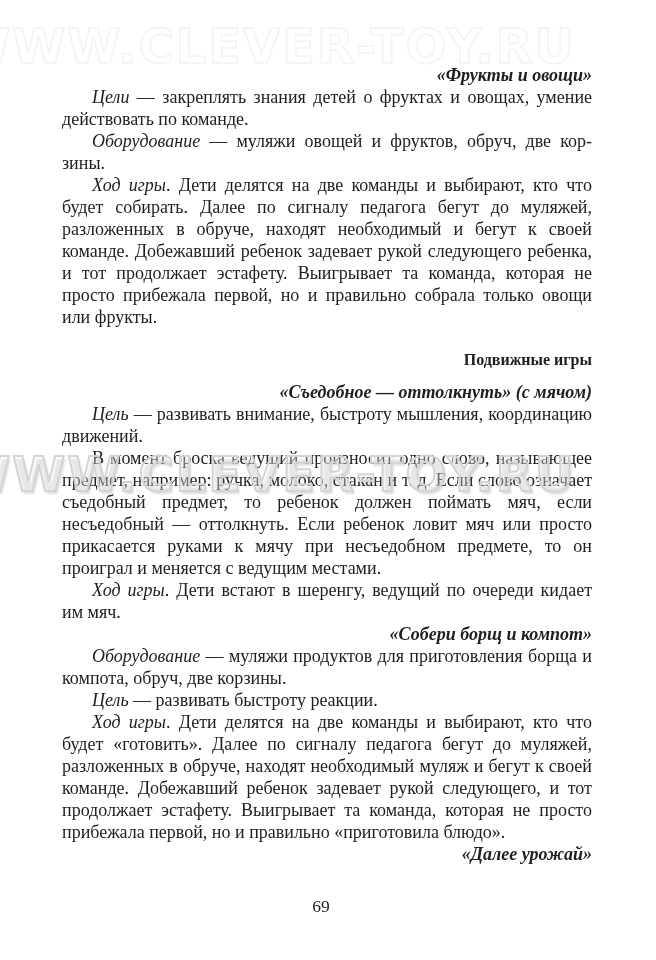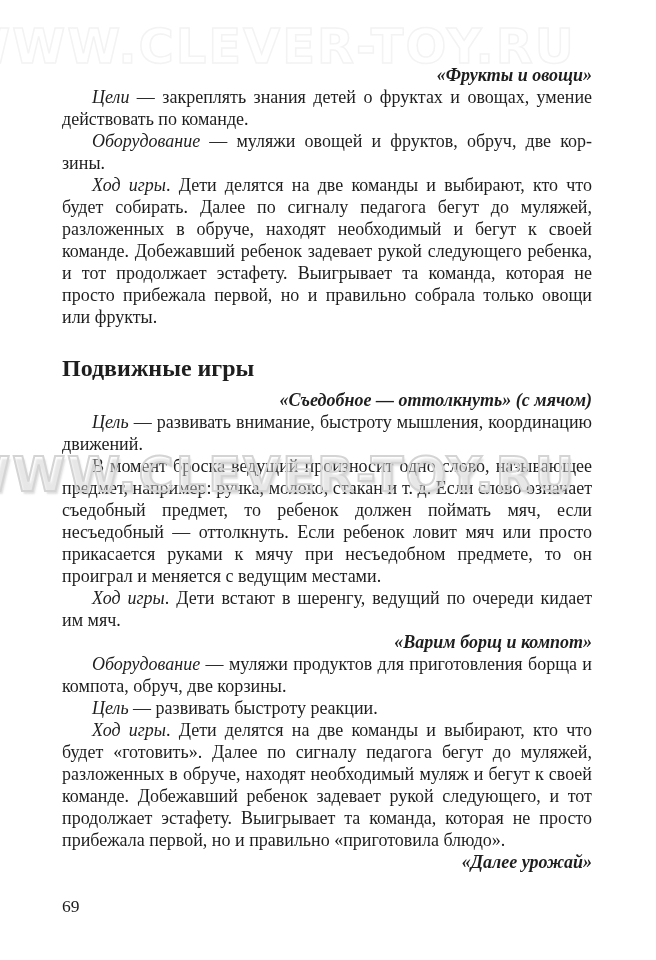--- a/index.html
+++ b/index.html
@@ -33,33 +33,33 @@
     text-indent: 30px;
   }
   .para i { font-style: italic; }
   .game-title {
     text-indent: 30px;
     font-weight: bold;
     font-style: italic;
     text-align: right;
   }
   .section-heading {
-    margin: 28px 0 9px 0;
-    text-align: left;
+    margin: 20px 0 9px 0;
+    text-align: right;
     font-weight: bold;
-    font-size: 24px;
+    font-size: 16px;
     line-height: 24px;
     font-style: normal;
   }
   .page-number {
     position: absolute;
     top: 896px;
     left: 62px;
     width: 518px;
-    text-align: left;
+    text-align: center;
     font-size: 17.5px;
     color: var(--ink);
   }
   .watermark {
     position: absolute;
     left: 50%;
     transform: translateX(-50%);
     white-space: nowrap;
     font-family: "DejaVu Sans", sans-serif;
     font-weight: 700;
@@ -91,21 +91,21 @@
   <div class="content">
       <p class="game-title">«Фрукты и овощи»</p>
       <p class="para"><i>Цели</i> — закреплять знания детей о фруктах и овощах, уме­ние действовать по команде.</p>
       <p class="para"><i>Оборудование</i> — муляжи овощей и фруктов, обруч, две кор­зины.</p>
       <p class="para"><i>Ход игры</i>. Дети делятся на две команды и выбирают, кто что будет собирать. Далее по сигналу педагога бегут до муляжей, разложенных в обруче, находят необходимый и бегут к сво­ей команде. Добежавший ребенок задевает рукой следующего ребенка, и тот продолжает эстафету. Выигрывает та команда, которая не просто прибежала первой, но и правильно собрала только овощи или фрукты.</p>
       <h2 class="section-heading">Подвижные игры</h2>
       <p class="game-title">«Съедобное — оттолкнуть» (с мячом)</p>
       <p class="para"><i>Цель</i> — развивать внимание, быстроту мышления, коорди­нацию движений.</p>
       <p class="para">В момент броска ведущий произносит одно слово, назы­вающее предмет, например: ручка, молоко, стакан и т. д. Если слово означает съедобный предмет, то ребенок должен поймать мяч, если несъедобный — оттолкнуть. Если ребенок ловит мяч или просто прикасается руками к мячу при несъедобном пред­мете, то он проиграл и меняется с ведущим местами.</p>
       <p class="para"><i>Ход игры</i>. Дети встают в шеренгу, ведущий по очереди ки­дает им мяч.</p>
-      <p class="game-title">«Варим борщ и компот»</p>
+      <p class="game-title">«Собери борщ и компот»</p>
       <p class="para"><i>Оборудование</i> — муляжи продуктов для приготовления борща и компота, обруч, две корзины.</p>
       <p class="para"><i>Цель</i> — развивать быстроту реакции.</p>
       <p class="para"><i>Ход игры</i>. Дети делятся на две команды и выбирают, кто что будет «готовить». Далее по сигналу педагога бегут до муляжей, разложенных в обруче, находят необходимый муляж и бегут к своей команде. Добежавший ребенок задевает рукой следующе­го, и тот продолжает эстафету. Выигрывает та команда, которая не просто прибежала первой, но и правильно «приготовила блюдо».</p>
       <p class="game-title">«Далее урожай»</p>
     </div>
 
   <div class="page-number">69</div>
 </div>
 
 </body></html>

